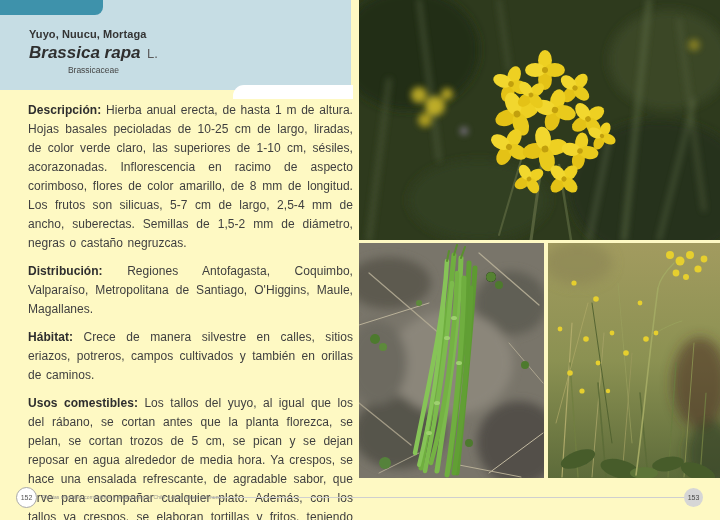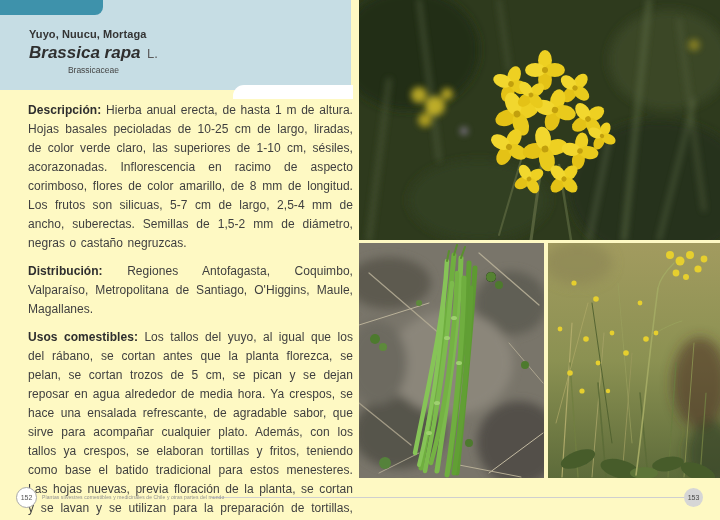--- a/index.html
+++ b/index.html
@@ -51,20 +51,21 @@
     <div class="sci-line">
       <span class="sci">Brassica rapa</span>
       <span class="author">L.</span>
     </div>
     <div class="family">Brassicaceae</div>
   </div>
 
   <div class="text-col">
     <p><b>Descripción:</b> <span>Hierba anual erecta, de hasta 1 m de altura. Hojas basales pecioladas de 10-25 cm de largo, liradas, de color verde claro, las superiores de 1-10 cm, sésiles, acorazonadas. Inflorescencia en racimo de aspecto corimboso, flores de color amarillo, de 8 mm de longitud. Los frutos son silicuas, 5-7 cm de largo, 2,5-4 mm de ancho, suberectas. Semillas de 1,5-2 mm de diámetro, negras o castaño negruzcas.</span></p>
     <p><b>Distribución:</b> <span>Regiones Antofagasta, Coquimbo, Valparaíso, Metropolitana de Santiago, O'Higgins, Maule, Magallanes.</span></p>
+    <p><b>Hábitat:</b> <span>Crece de manera silvestre en calles, sitios eriazos, potreros, campos cultivados y también en orillas de caminos.</span></p>
     <p><b>Usos comestibles:</b> <span>Los tallos del yuyo, al igual que los del rábano, se cortan antes que la planta florezca, se pelan, se cortan trozos de 5 cm, se pican y se dejan reposar en agua alrededor de media hora. Ya crespos, se hace una ensalada refrescante, de agradable sabor, que sirve para acompañar cualquier plato. Además, con los tallos ya crespos, se elaboran tortillas y fritos, teniendo como base el batido tradicional para estos menesteres. Las hojas nuevas, previa floración de la planta, se cortan y se lavan y se utilizan para la preparación de tortillas, fritos, o incluso se pueden agregar a los porotos con riendas, reemplazando a la acelga.</span></p>
   </div>
 
   <div class="fig fig-flower">
     <svg width="361" height="240" viewBox="0 0 361 240" xmlns="http://www.w3.org/2000/svg">
       <defs>
         <filter id="b5" x="-30%" y="-30%" width="160%" height="160%">
             <feGaussianBlur stdDeviation="5"></feGaussianBlur>
           </filter>
         <filter id="b3" x="-30%" y="-30%" width="160%" height="160%">

